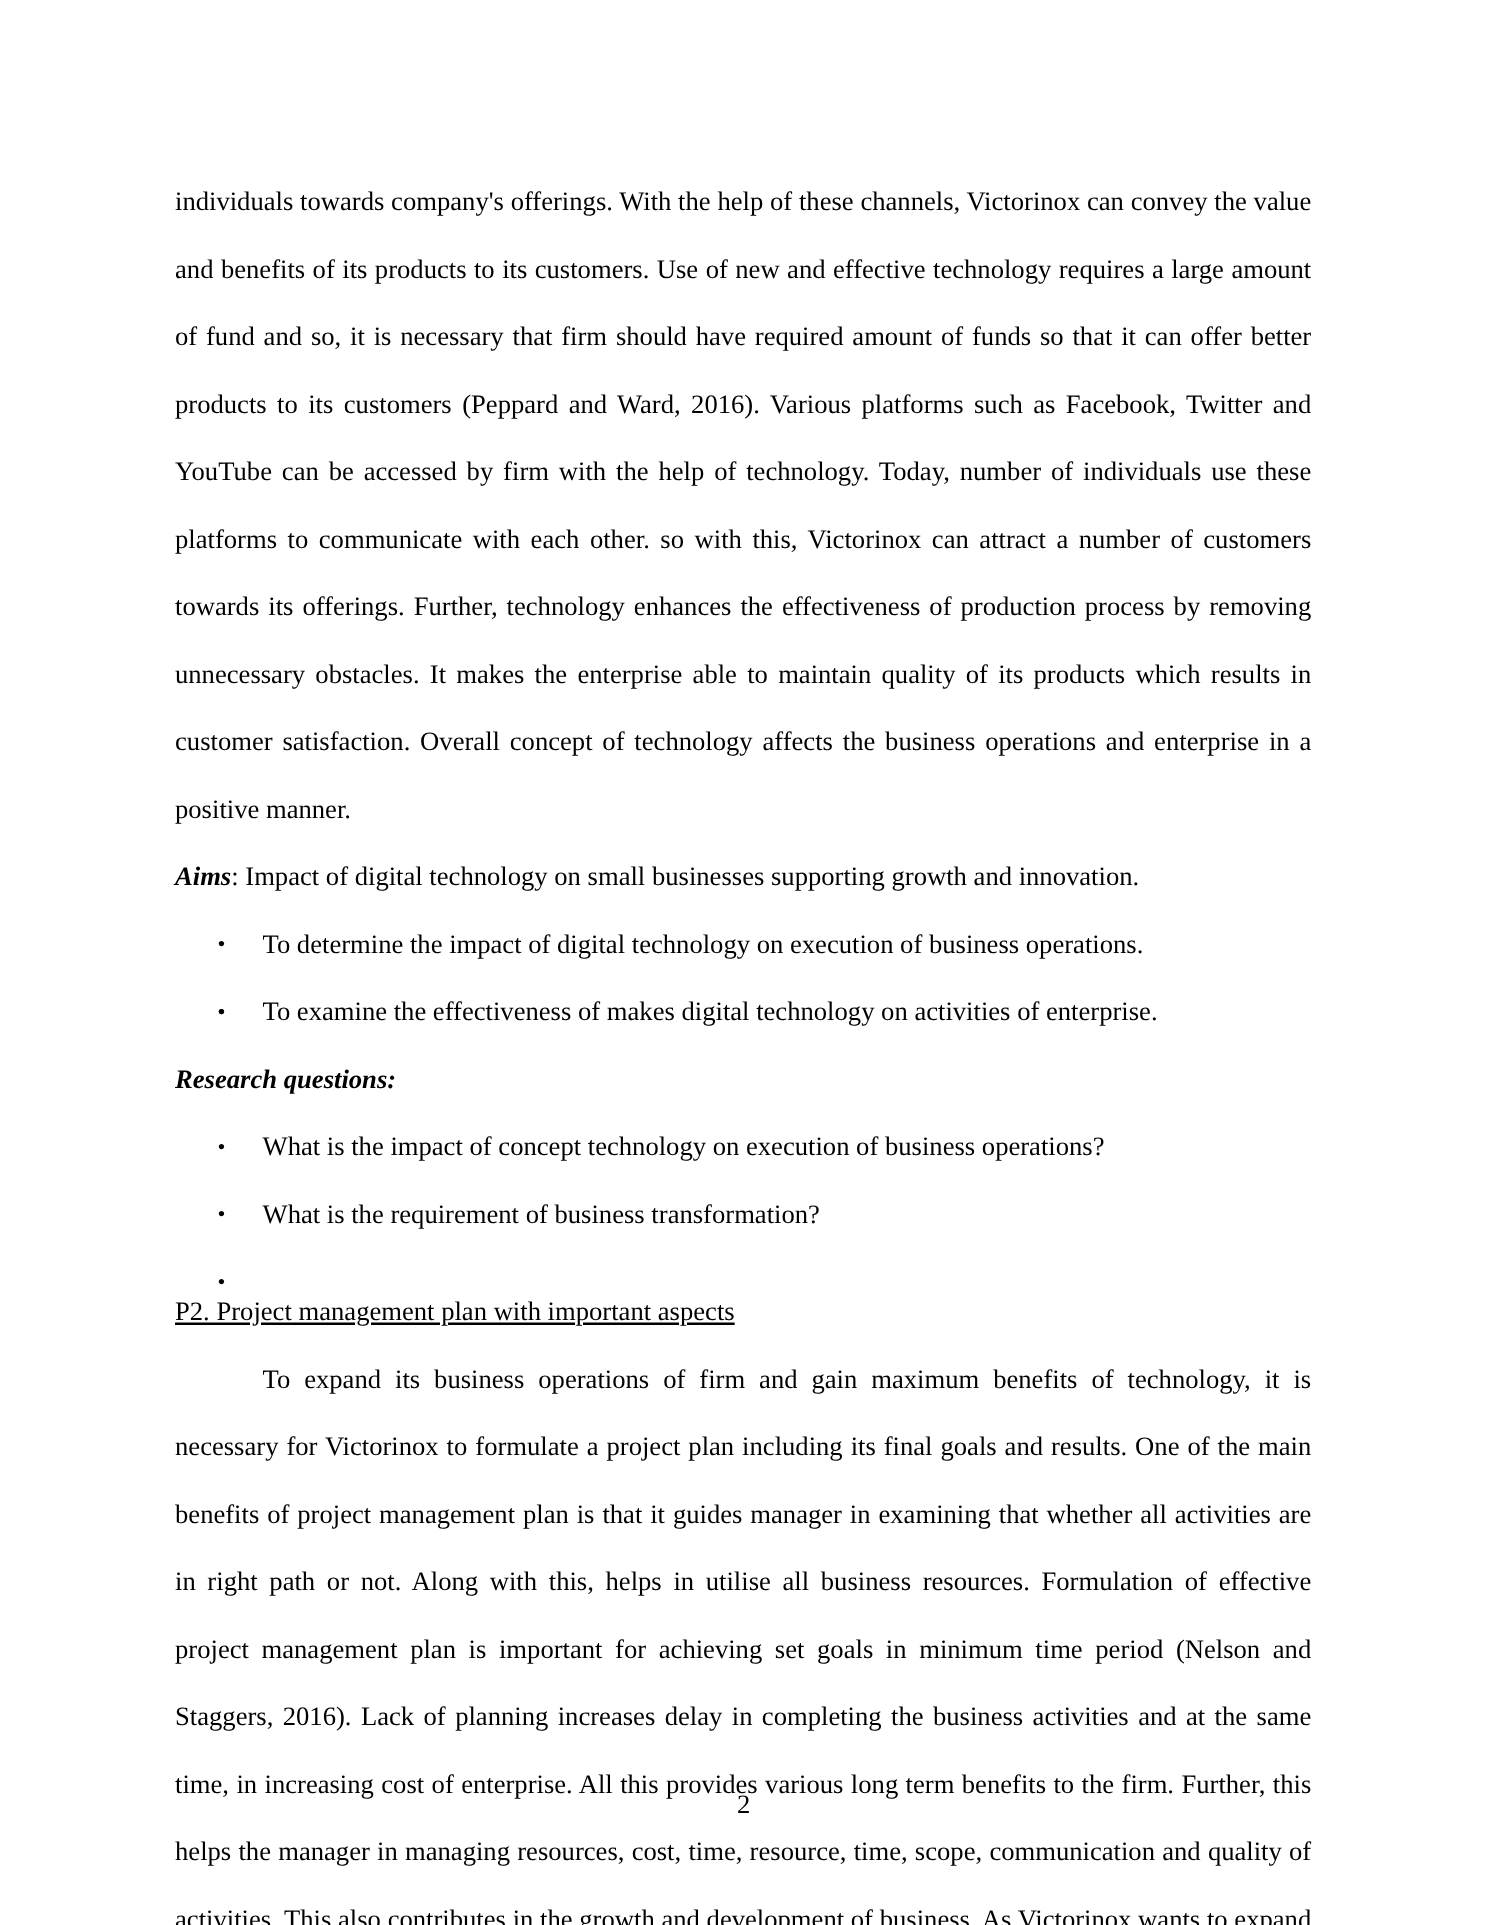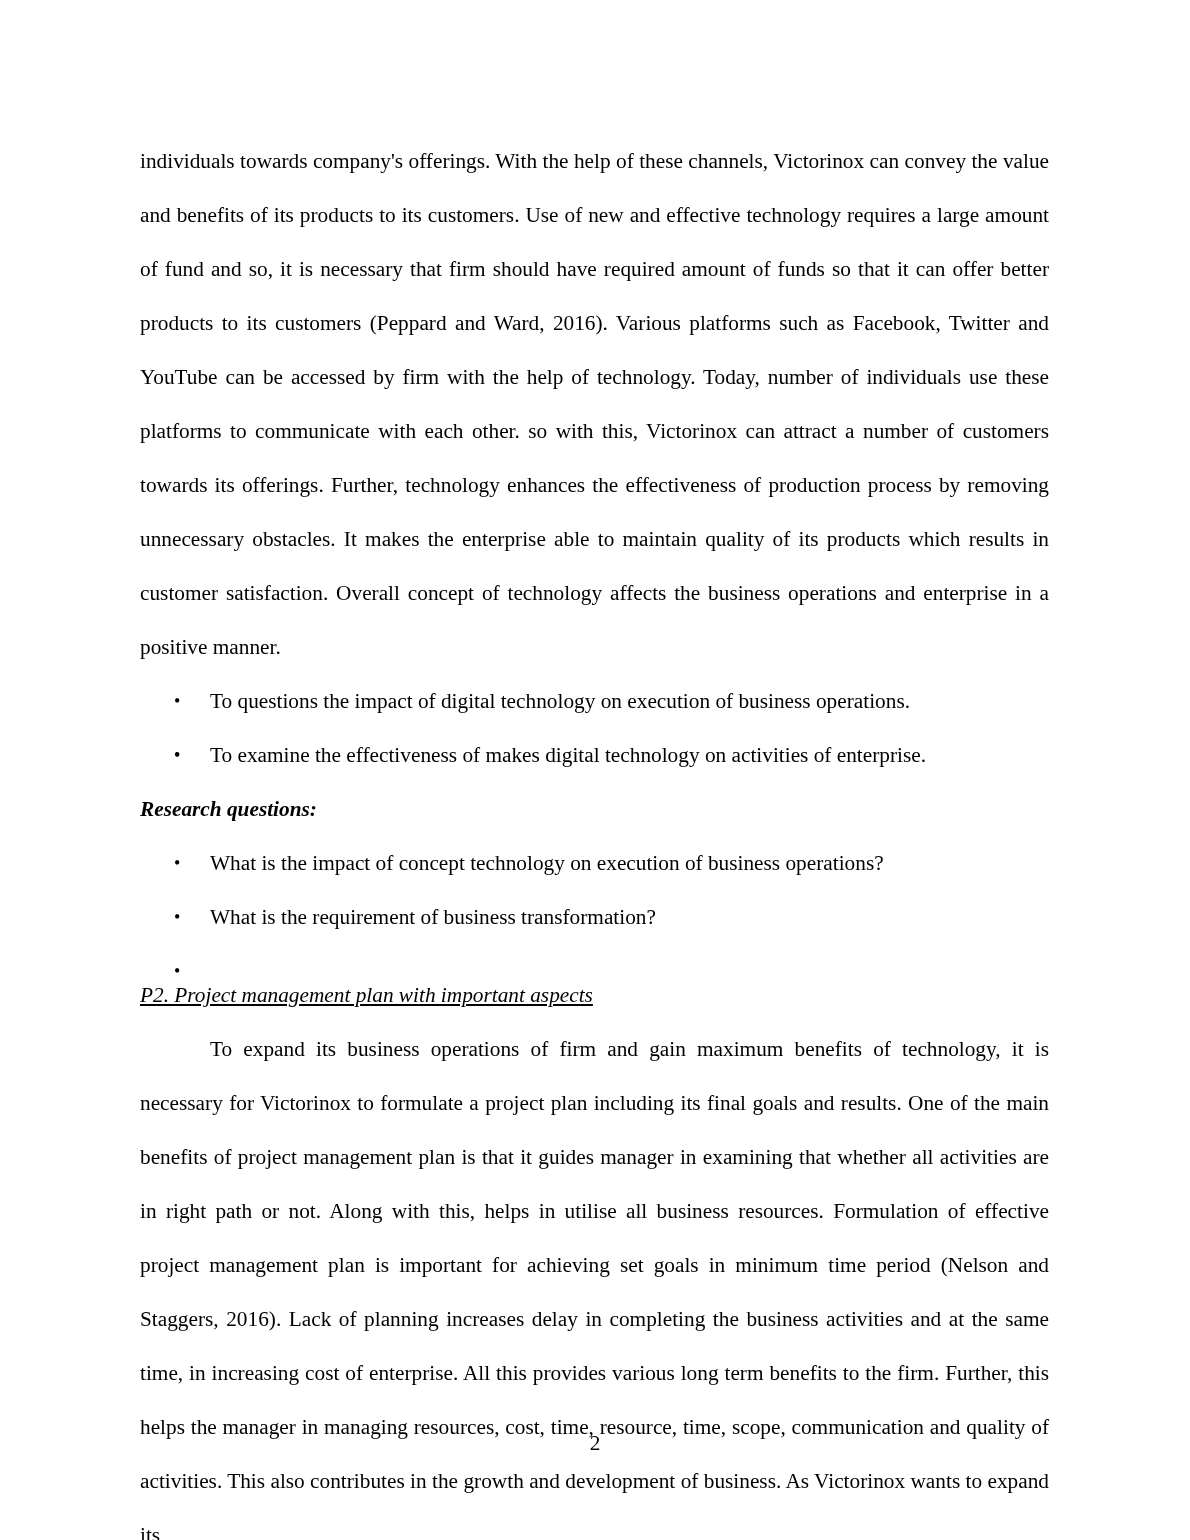--- a/index.html
+++ b/index.html
@@ -49,46 +49,46 @@
     }
     ul.bullets li .bullet {
       position: absolute;
       left: 34px;
       top: 0;
       font-size: 18px;
     }
     .heading-underlined {
       text-decoration: underline;
       margin: 24px 0 0 0;
-      font-style: italic;
     }
     .page-number {
       position: absolute;
       left: 0;
       width: 1190px;
       top: 1428px;
       text-align: center;
       font-family: "Liberation Serif", "DejaVu Serif", serif;
       font-size: 21.3px;
       line-height: 30px;
     }
   </style>
 </head>
 <body>
 
 <div class="page">
 
   <p class="para">individuals towards company's offerings. With the help of these channels, Victorinox can convey the value and benefits of its products to its customers. Use of new and effective technology requires a large amount of fund and so, it is necessary that firm should have required amount of funds so that it can offer better products to its customers (Peppard and Ward,  2016). Various platforms such as Facebook, Twitter and YouTube can be accessed by firm with the help of technology. Today, number of individuals use these platforms to communicate with each other. so with this, Victorinox can attract a number of customers towards its offerings. Further, technology enhances the effectiveness of production process by removing unnecessary obstacles. It makes the enterprise able to maintain quality of its products which results in customer satisfaction. Overall concept of technology affects the business operations and enterprise in a positive manner.</p>
 
+  <p class="line-text"><span class="bold-italic">Aims</span><span>: Impact of digital technology on small businesses supporting growth and innovation.</span></p>
 
 
   <ul class="bullets">
     <li>
       <span class="bullet">•</span>
-      <span>To questions the impact of digital technology on execution of business operations.</span>
+      <span>To determine the impact of digital technology on execution of business operations.</span>
     </li>
     <li>
       <span class="bullet">•</span>
     </li>
     <li>
       <span class="bullet">•</span>
       <span>To examine the effectiveness of makes digital technology on activities of enterprise.</span>
     </li>
   </ul>
 

